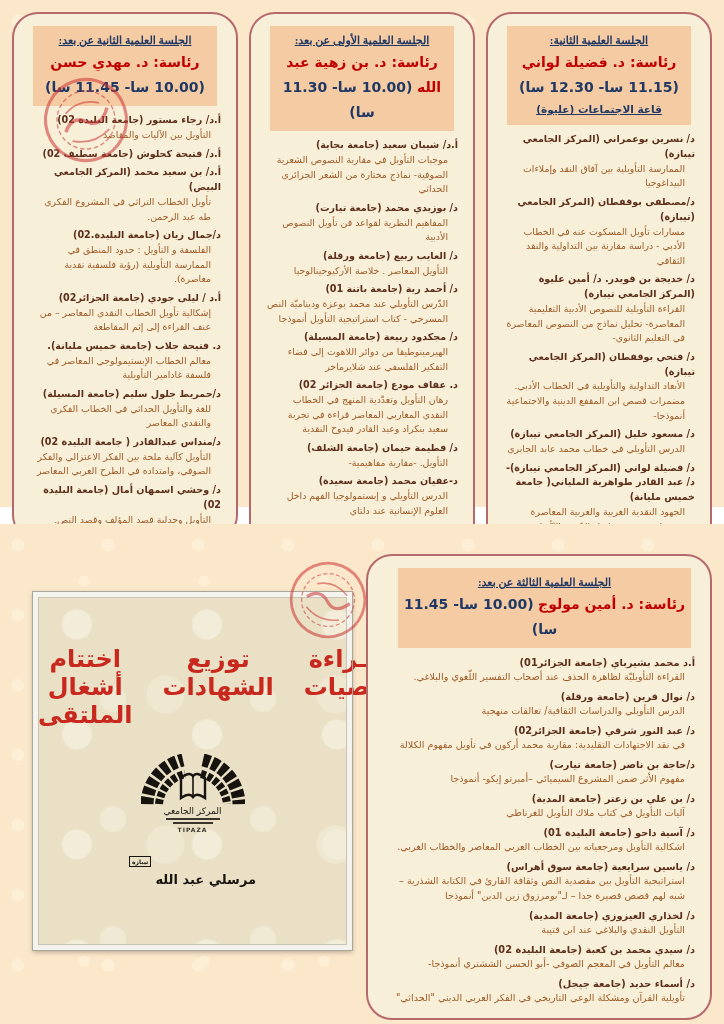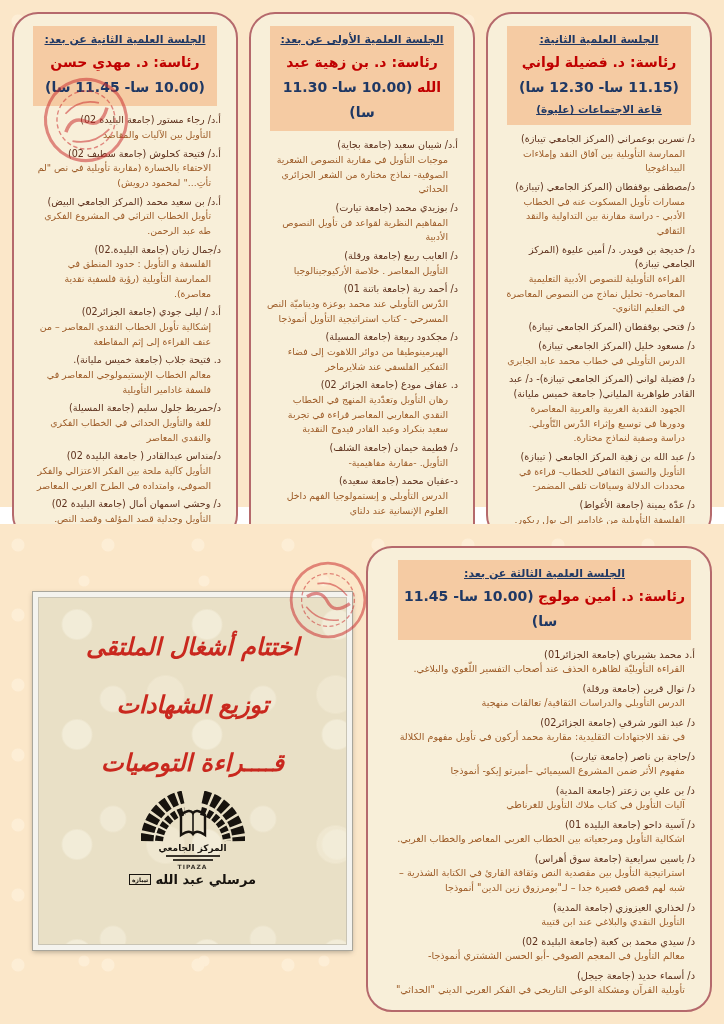--- a/index.html
+++ b/index.html
@@ -12,55 +12,55 @@
                      radial-gradient(circle at 70% 60%, #fdeed6 0 5px, transparent 6px);
     background-size:90px 70px, 120px 95px; }
   .slide1 { top:0; height:507px; }
   .slide2 { top:524px; height:500px; }
 
   .columns { display:flex; flex-direction:row-reverse; gap:11px; padding:12px 12px 0 12px; align-items:flex-start; }
 
   .session-panel { flex:1 1 0; border:2px solid #b5696c; border-radius:26px;
     background:#f8efd9; padding:10px 9px 12px 9px; direction:rtl; }
   .session-header { background:#f5cba3; margin:2px 10px 7px 10px; padding:5px 4px 6px 4px; text-align:center; }
-  .session-title { color:#1f3864; font-weight:bold; font-size:11px; text-decoration:underline; line-height:1.7; }
+  .session-title { color:#1f3864; font-weight:bold; font-size:11px; text-decoration:underline; line-height:1.7;font-family:Liberation Serif, serif; }
   .chair-line { font-size:14px; line-height:1.8; }
   .chair-name { color:#c00000; font-weight:bold; }
   .chair-time { color:#1f3864; font-weight:bold; }
   .session-room { color:#1f3864; font-weight:bold; font-size:10.5px; text-decoration:underline; line-height:1.8; }
 
   .entries { padding:0 6px; }
   .entry { margin-top:4px; }
-  .entry-speaker { color:#5c2f1b; font-weight:normal; font-size:9.6px; line-height:1.55; text-align:right; }
+  .entry-speaker { color:#5c2f1b; font-weight:bold; font-size:9.6px; line-height:1.55; text-align:right; }
   .entry-title { color:#9c5a26; font-size:9.4px; line-height:1.55; text-align:right; padding-right:10px; }
 
-  .bottom-session { position:absolute; top:22px; right:12px; width:346px;padding-left:20px; }
+  .bottom-session { position:absolute; top:30px; right:12px; width:346px;padding-left:20px; }
   .bottom-session .entry-speaker { font-size:9.8px; }
   .bottom-session .entry-title { font-size:9.6px; }
 
   
   .closing-frame { position:absolute; left:33px; top:68px; width:319px; height:358px;
     background:#e9e0c6;
     background-image:radial-gradient(circle at 30% 25%, #f2ecd8 0 14px, transparent 16px),
                      radial-gradient(circle at 75% 65%, #efe7d0 0 18px, transparent 20px),
                      radial-gradient(circle at 50% 85%, #f0e9d4 0 12px, transparent 14px);
     background-size:130px 110px, 170px 150px, 150px 120px;
     border:5px solid #f4f3ee; outline:1px solid #a9a69b;
     box-shadow:0 2px 5px rgba(90,85,70,.45), inset 0 0 0 1px #c9c4b4; }
-  .closing-lines { padding-top:36px; display:flex; flex-direction:column; gap:30px;font-style:italic; }
+  .closing-lines { padding-top:48px; display:flex; flex-direction:row; gap:30px; }
   .closing-line { color:#c9281e; font-weight:bold; font-size:24px; text-align:center; direction:rtl; }
 
   
   .logo { position:absolute; left:50%; transform:translateX(-50%); bottom:58px; width:150px; text-align:center; }
   .logo svg { display:block; margin:0 auto; }
-  .logo-org { font-size:9px; font-weight:bold; color:#17130e; direction:rtl; margin-top:-2px; }
+  .logo-org { font-size:9px; font-weight:normal; color:#17130e; direction:rtl; margin-top:-2px; }
   .logo-frlines { display:flex; flex-direction:column; gap:2px; align-items:center; margin:2px 0; }
   .logo-frlines i { display:block; width:54px; height:2px; background:#3a352c; }
   .logo-row { display:flex; direction:rtl; justify-content:center; align-items:center; gap:4px; margin-top:1px; }
-  .logo-name { font-size:13px; font-weight:bold; color:#17130e; letter-spacing:-1px; }
+  .logo-name { font-size:13px; font-weight:bold; color:#17130e; letter-spacing:-1px;margin-top:37px; }
   .logo-city-badge { font-size:6px; color:#17130e; border:1px solid #17130e; padding:1px 2px; font-weight:bold; }
   .logo-city-fr { font-size:6px; color:#3a352c; letter-spacing:1px; font-weight:bold; }
 
   .stamp { position:absolute; opacity:.55; pointer-events:none; }
   .stamp-1 { left:42px; top:76px; width:88px; height:88px; transform:rotate(-18deg); }
   .stamp-2 { left:288px; top:36px; width:80px; height:80px; transform:rotate(22deg); }
 </style>
 </head>
 <body>
 
@@ -90,20 +90,21 @@
               <div class="entry-title">مسارات تأويل المسكوت عنه في الخطاب الأدبي - دراسة مقارنة بين التداولية والنقد الثقافي</div>
             </div>
 
             <div class="entry">
               <div class="entry-speaker">د/ خديجة بن قويدر. د/ أمين عليوة (المركز الجامعي تيبازة)</div>
               <div class="entry-title">القراءة التأويلية للنصوص الأدبية التعليمية المعاصرة- تحليل نماذج من النصوص المعاصرة في التعليم الثانوي-</div>
             </div>
 
             <div class="entry">
               <div class="entry-speaker">د/ فتحي بوقفطان (المركز الجامعي تيبازة)</div>
+              <div class="entry-title">الأبعاد التداولية والتأويلية في الخطاب الأدبي.  مضمرات قصص ابن المقفع الدينية والاجتماعية أنموذجا-</div>
             </div>
 
             <div class="entry">
               <div class="entry-speaker">د/ مسعود خليل (المركز الجامعي تيبازة)</div>
               <div class="entry-title">الدرس التأويلي في خطاب محمد عابد الجابري</div>
             </div>
 
             <div class="entry">
               <div class="entry-speaker">د/ فضيلة لواني (المركز الجامعي تيبازة)- د/ عبد القادر طواهرية الملياني( جامعة خميس مليانة)</div>
               <div class="entry-title">الجهود النقدية الغربية والعربية المعاصرة ودورها في توسيع وإثراء الدّرس التّأويلي. دراسة وصفية لنماذج مختارة.</div>
@@ -188,21 +189,20 @@
         </div>
         <div class="entries">
 
             <div class="entry">
               <div class="entry-speaker">أ.د/ رجاء مستور (جامعة البليدة 02)</div>
               <div class="entry-title">التأويل بين الآليات والمقاصد</div>
             </div>
 
             <div class="entry">
               <div class="entry-speaker">أ.د/ فتيحة كحلوش (جامعة سطيف 02)</div>
-              <div class="entry-title">الاحتفاء بالخسارة (مقاربة تأويلية في نص "لم تأتِ..." لمحمود درويش)</div>
             </div>
 
             <div class="entry">
               <div class="entry-speaker">أ.د/ بن سعيد محمد (المركز الجامعي البيض)</div>
               <div class="entry-title">تأويل الخطاب التراثي في المشروع الفكري طه عبد الرحمن.</div>
             </div>
 
             <div class="entry">
               <div class="entry-speaker">د/جمال زيان  (جامعة البليدة.02)</div>
               <div class="entry-title">الفلسفة و التأويل : حدود المنطق في الممارسة التأويلية (رؤية فلسفية نقدية معاصرة).</div>

